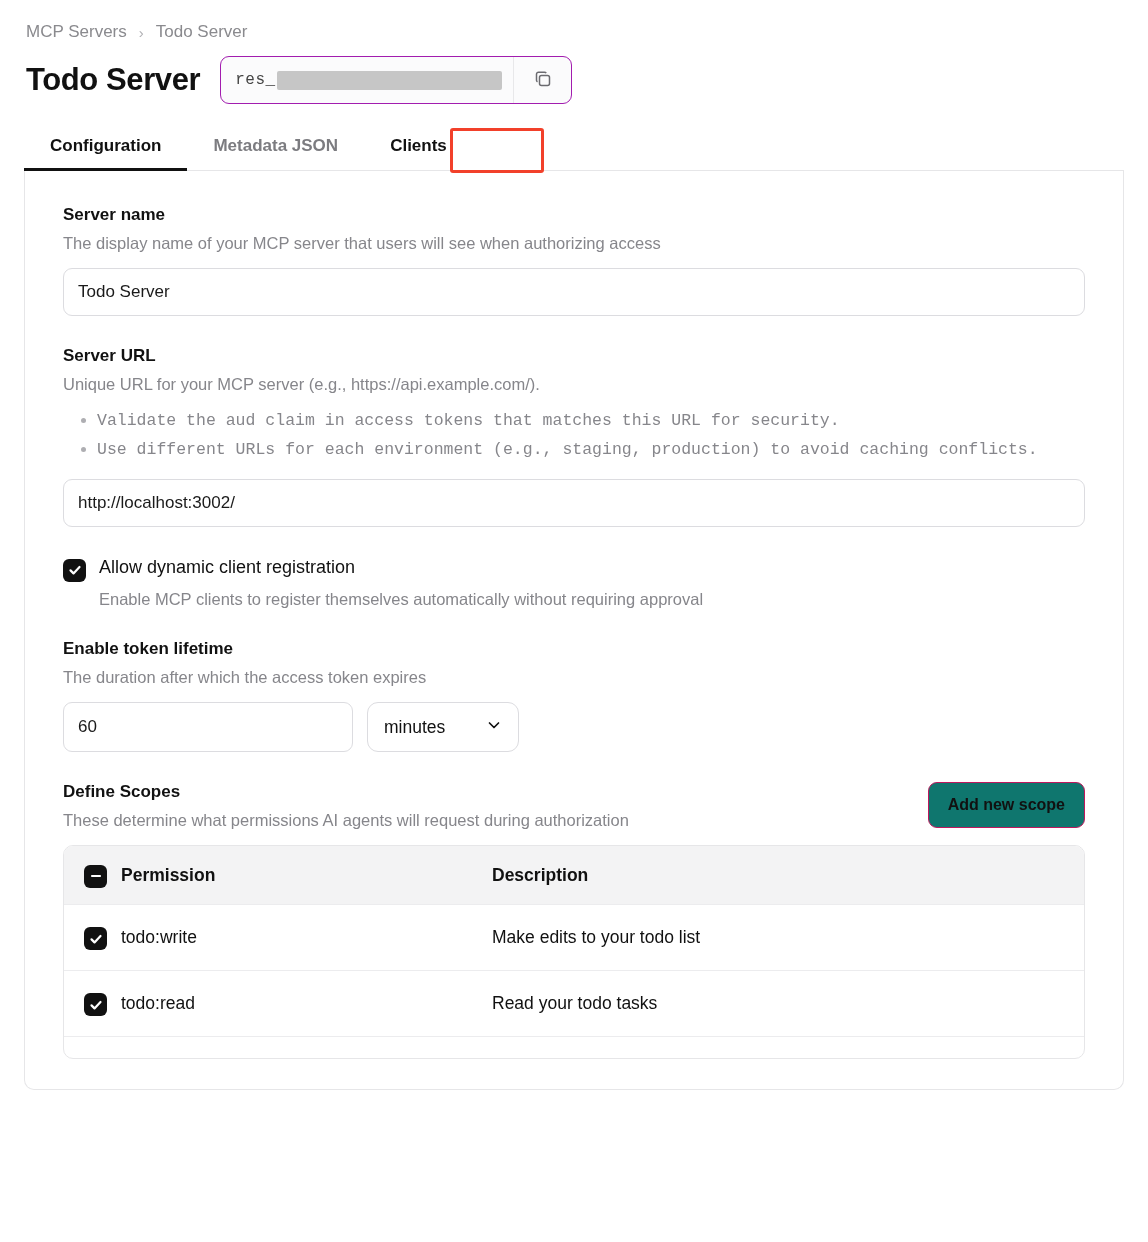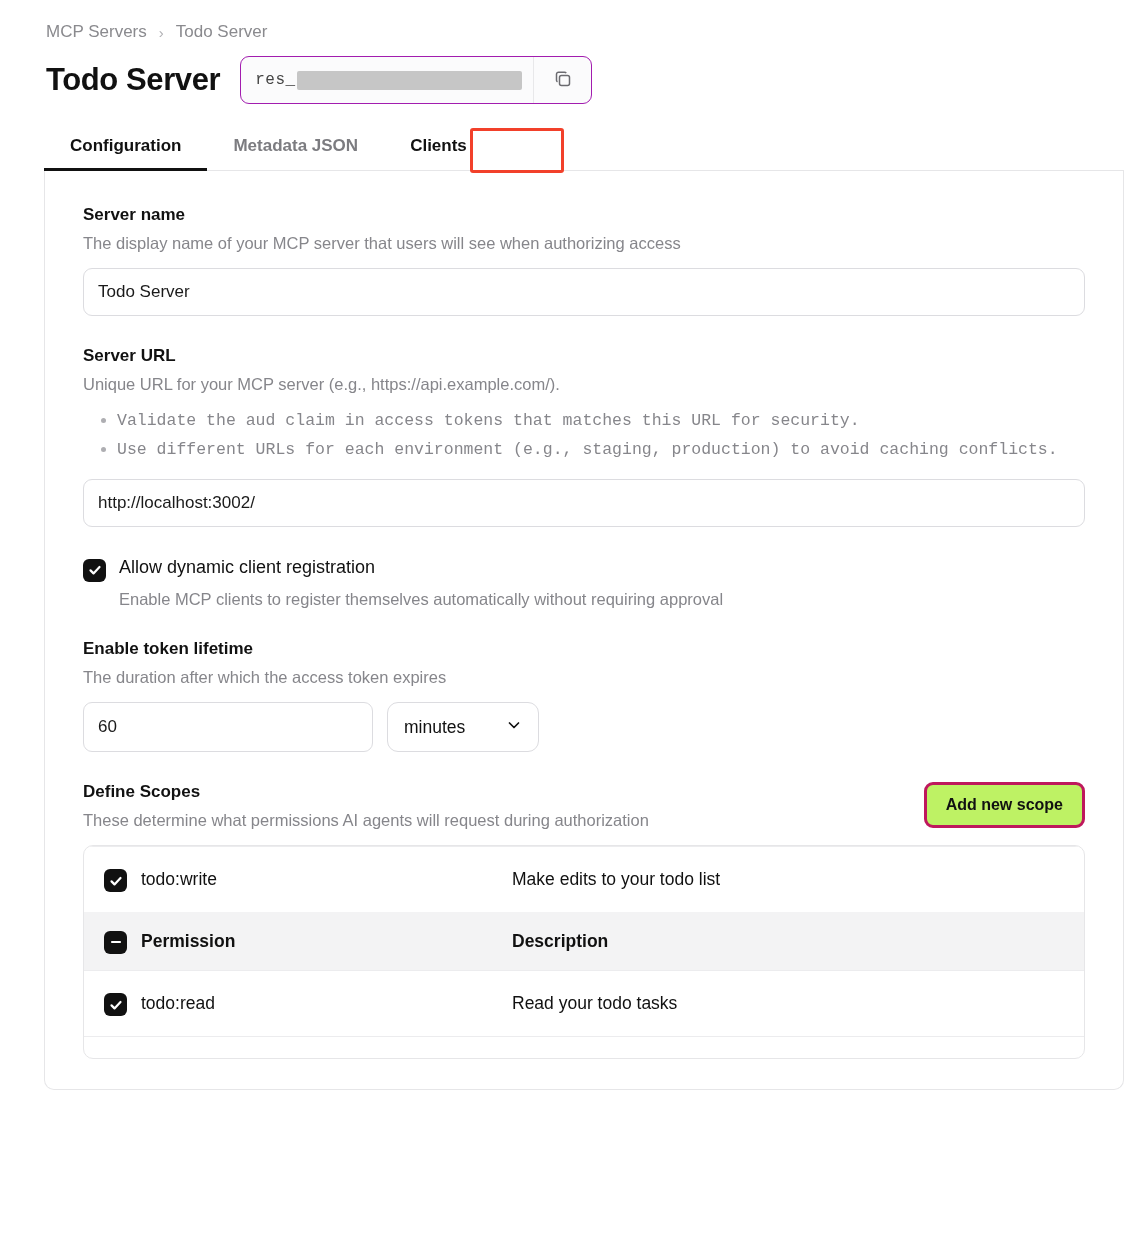--- a/index.html
+++ b/index.html
@@ -10,21 +10,20 @@
     font-family: "Liberation Sans", sans-serif;
     color: #1a1a1a;
   }
   body {
     width: 1148px;
     height: 1242px;
     overflow: hidden;
   }
   .page {
     padding: 18px 24px 0 24px;
-    margin-left: 20px;
   }
 
   
   .breadcrumb {
     display: flex;
     align-items: center;
     gap: 12px;
     font-size: 17px;
     color: #8a8a8e;
     margin: 4px 0 14px 2px;
@@ -234,22 +233,22 @@
   }
 
   
   .scopes-head {
     display: flex;
     align-items: flex-start;
     justify-content: space-between;
     gap: 12px;
   }
   .btn-secondary {
-    border: 3px solid #be185d;
-    background: #bef264;
+    border: 1px solid #be185d;
+    background: #0f766e;
     border-radius: 9px;
     height: 46px;
     padding: 0 19px;
     font-size: 16px;
     font-weight: 600;
     color: #111;
     cursor: pointer;
     font-family: "Liberation Sans", sans-serif;
     white-space: nowrap;
   }
@@ -373,44 +372,44 @@
     <div class="field">
       <div class="scopes-head">
         <div>
           <div class="field-label">Define Scopes</div>
           <div class="field-desc" style="margin-bottom:0;">These determine what permissions AI agents will request during authorization</div>
         </div>
         <button class="btn-secondary">Add new scope</button>
       </div>
 
       <div class="scope-table">
+        <div class="scope-row header">
+          <div class="col-perm">
+            <span class="cb square-minus">
+              <svg width="14" height="14" viewBox="0 0 14 14" fill="none" stroke="#ffffff" stroke-width="2.2" stroke-linecap="round">
+                <path d="M3 7h8"></path>
+              </svg>
+            </span>
+            <span>Permission</span>
+          </div>
+          <div class="col-desc">Description</div>
+        </div>
+
         <div class="scope-row">
           <div class="col-perm">
             <span class="cb">
               <svg width="14" height="14" viewBox="0 0 14 14" fill="none" stroke="#ffffff" stroke-width="2.2" stroke-linecap="round" stroke-linejoin="round">
                 <path d="M2.5 7.4l3 3 6-6.4"></path>
               </svg>
             </span>
             <span>todo:write</span>
           </div>
           <div class="col-desc">Make edits to your todo list</div>
         </div>
 
-        <div class="scope-row header">
-          <div class="col-perm">
-            <span class="cb square-minus">
-              <svg width="14" height="14" viewBox="0 0 14 14" fill="none" stroke="#ffffff" stroke-width="2.2" stroke-linecap="round">
-                <path d="M3 7h8"></path>
-              </svg>
-            </span>
-            <span>Permission</span>
-          </div>
-          <div class="col-desc">Description</div>
-        </div>
-
         <div class="scope-row">
           <div class="col-perm">
             <span class="cb">
               <svg width="14" height="14" viewBox="0 0 14 14" fill="none" stroke="#ffffff" stroke-width="2.2" stroke-linecap="round" stroke-linejoin="round">
                 <path d="M2.5 7.4l3 3 6-6.4"></path>
               </svg>
             </span>
             <span>todo:read</span>
           </div>
           <div class="col-desc">Read your todo tasks</div>

